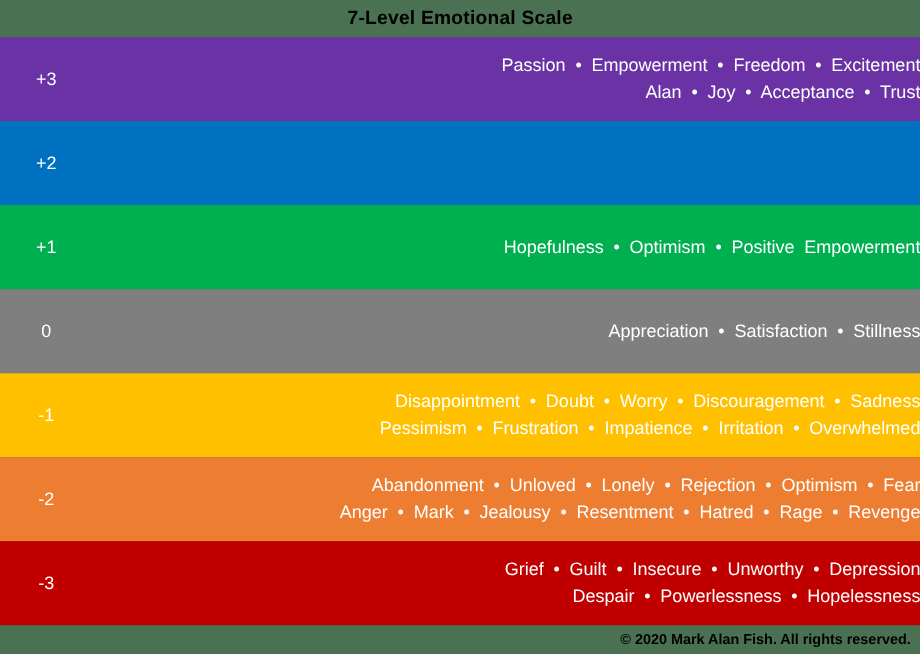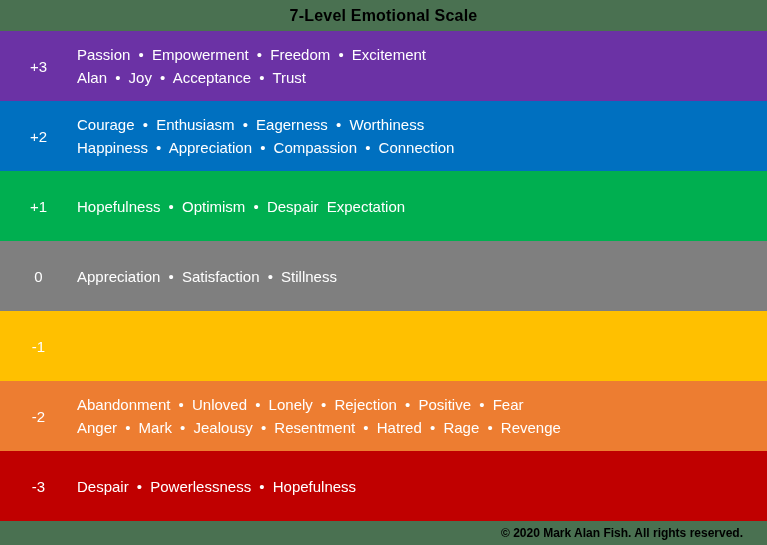--- a/index.html
+++ b/index.html
@@ -48,37 +48,37 @@
     flex: 0 0 77px;
     display: flex;
     align-items: center;
     justify-content: center;
     font-size: 15px;
   }
   .band .level-content {
     flex: 1 1 auto;
     display: flex;
     flex-direction: column;
-    align-items: flex-start;
+    align-items: flex-end;
     justify-content: center;
   }
   .band .level-content .line {
     font-size: 15px;
     line-height: 23px;
     word-spacing: 4px;
     white-space: nowrap;
     text-align: center;
   }
   .footer-strip {
     height: 24px;
     flex: 0 0 24px;
     display: flex;
     align-items: center;
     justify-content: flex-end;
-    padding-right: 24px;
+    padding-right: 8px;
     box-sizing: border-box;
   }
   .footer-strip .copyright {
     color: #000000;
     font-weight: 700;
     font-size: 12px;
   }
 </style>
 </head>
 <body>
@@ -93,56 +93,57 @@
     <div class="band" style="background: rgb(107, 50, 165);">
       <div class="level-label">+3</div>
       <div class="level-content">
           <div class="line">Passion • Empowerment • Freedom • Excitement</div>
           <div class="line">Alan • Joy • Acceptance • Trust</div>
         </div>
     </div>
 
     <div class="band" style="background: rgb(0, 112, 192);">
       <div class="level-label">+2</div>
-      <div class="level-content">
-          <div class="line">Courage • Enthusiasm • Eagerness • Worthiness</div>
-          <div class="line">Happiness • Appreciation • Compassion • Connection</div>
-        </div>
     </div>
 
     <div class="band" style="background: rgb(0, 175, 80);">
       <div class="level-label">+1</div>
       <div class="level-content">
-          <div class="line">Hopefulness • Optimism • Despair Expectation</div>
+          <div class="line">Hopefulness • Optimism • Positive Empowerment</div>
         </div>
     </div>
 
     <div class="band" style="background: rgb(127, 127, 127);">
       <div class="level-label">0</div>
       <div class="level-content">
           <div class="line">Appreciation • Satisfaction • Stillness</div>
         </div>
     </div>
 
     <div class="band" style="background: rgb(255, 192, 0);">
       <div class="level-label">-1</div>
+      <div class="level-content">
+          <div class="line">Disappointment • Doubt • Worry • Discouragement • Sadness</div>
+          <div class="line">Pessimism • Frustration • Impatience • Irritation • Overwhelmed</div>
+        </div>
     </div>
 
     <div class="band" style="background: rgb(237, 125, 49);">
       <div class="level-label">-2</div>
       <div class="level-content">
-          <div class="line">Abandonment • Unloved • Lonely • Rejection • Positive • Fear</div>
+          <div class="line">Abandonment • Unloved • Lonely • Rejection • Optimism • Fear</div>
           <div class="line">Anger • Mark • Jealousy • Resentment • Hatred • Rage • Revenge</div>
         </div>
     </div>
 
     <div class="band" style="background: rgb(192, 0, 0);">
       <div class="level-label">-3</div>
       <div class="level-content">
-          <div class="line">Despair • Powerlessness • Hopefulness</div>
+          <div class="line">Grief • Guilt • Insecure • Unworthy • Depression</div>
+          <div class="line">Despair • Powerlessness • Hopelessness</div>
         </div>
     </div>
   </div>
 
   <div class="footer-strip">
     <div class="copyright">© 2020 Mark Alan Fish. All rights reserved.</div>
   </div>
 
 </div>
 

